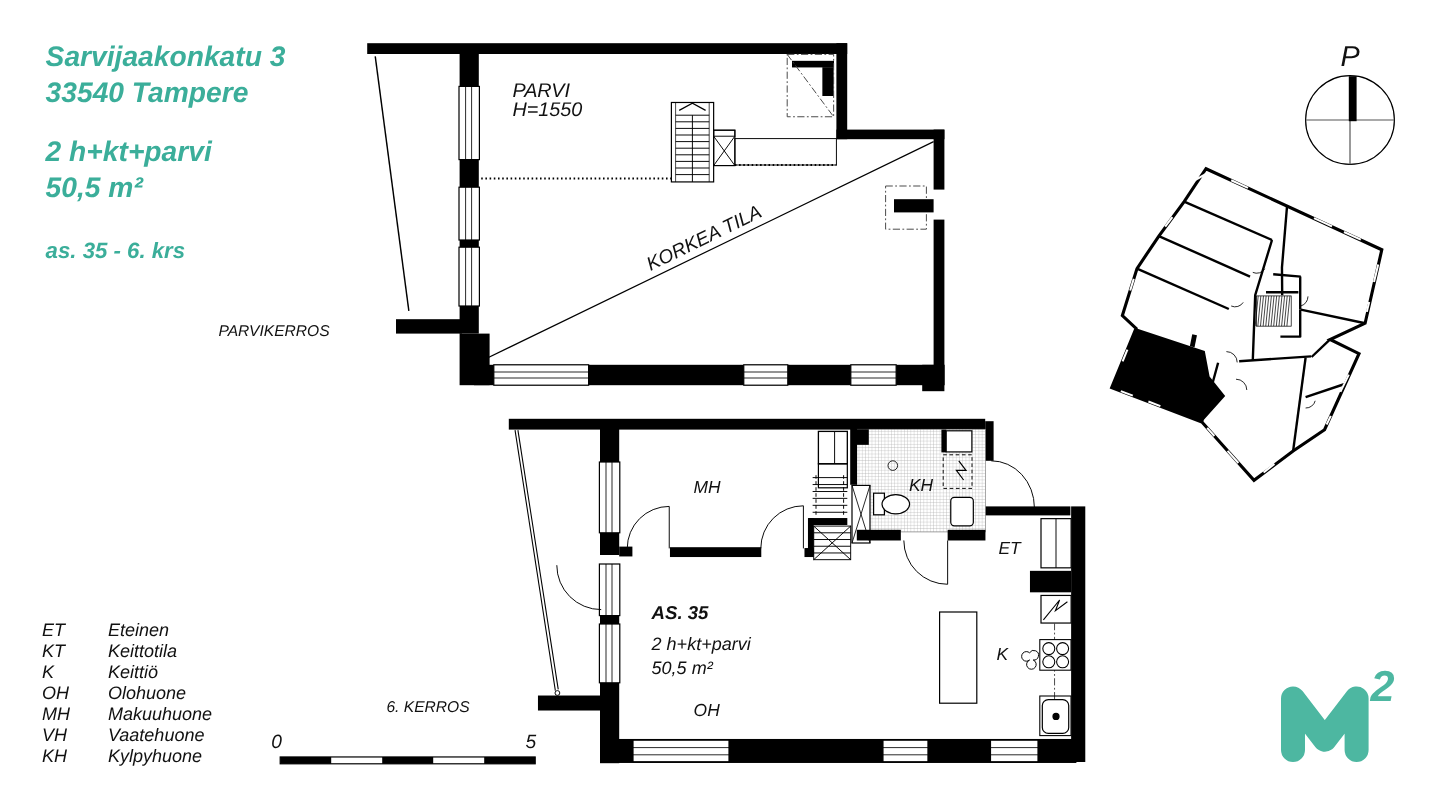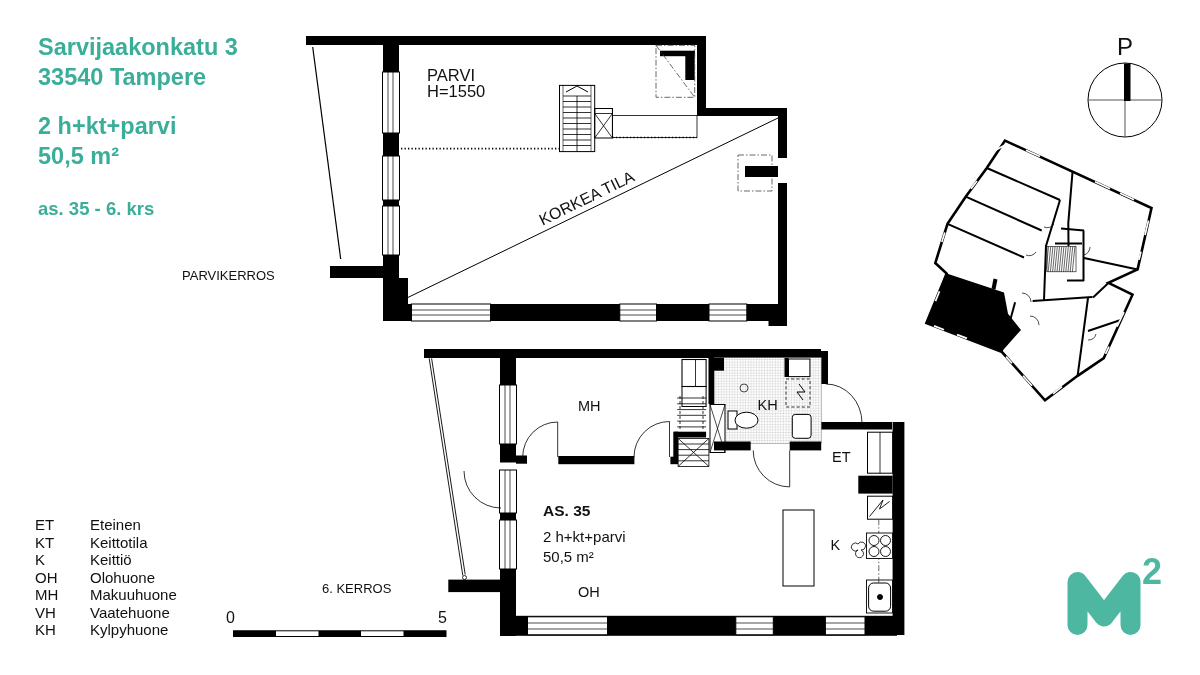--- a/index.html
+++ b/index.html
@@ -1,16 +1,16 @@
 <!DOCTYPE html>
 <html><head>
 <meta charset="utf-8">
 <style>
   html,body{margin:0;padding:0;background:#fff;}
-  .page{position:relative;width:1192px;height:675px;overflow:hidden;font-family:"Liberation Sans",sans-serif;}
+  .page{position:relative;width:1192px;height:675px;overflow:hidden;font-family:"Liberation Sans",sans-serif;font-style:italic;}
   svg{position:absolute;top:0;left:0;}
 </style>
 </head>
 <body>
 <div class="page">
 <svg width="1200" height="675" viewBox="0 0 1200 675">
 <defs>
   <pattern id="tile" width="2.7" height="2.7" patternUnits="userSpaceOnUse">
     <rect width="2.7" height="2.7" fill="#fff"></rect>
     <path d="M0 0H2.7M0 0V2.7" stroke="#a8a8a8" stroke-width="0.5" fill="none"></path>

